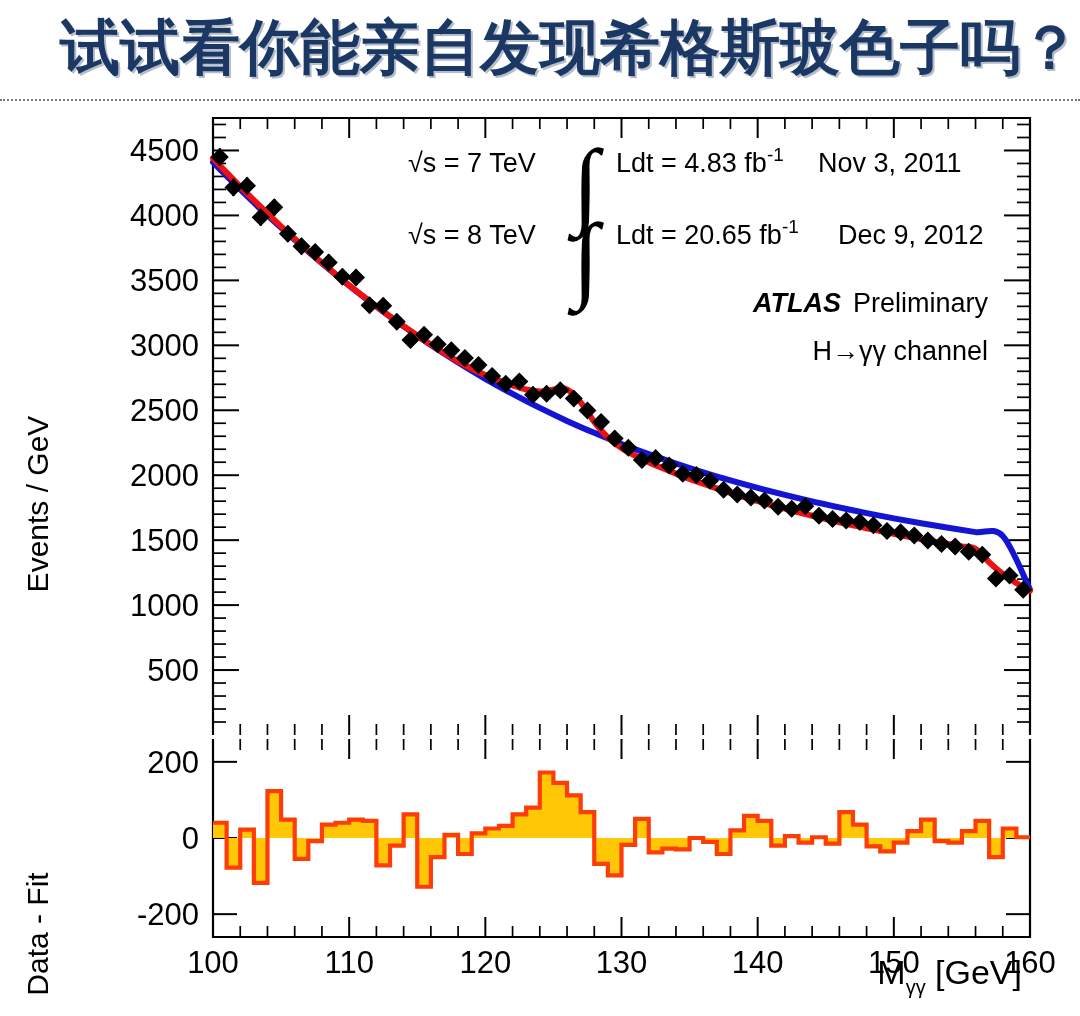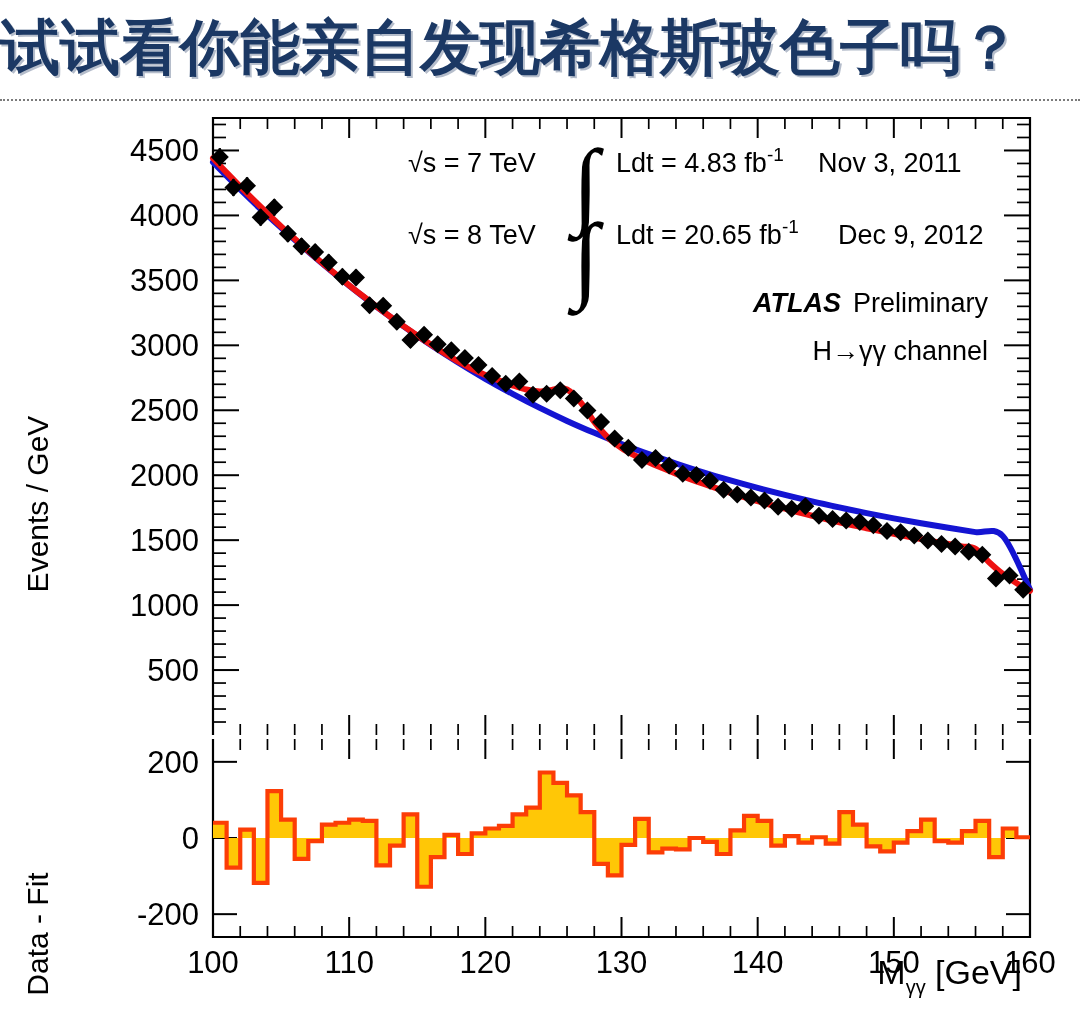--- a/index.html
+++ b/index.html
@@ -1,19 +1,19 @@
 <!DOCTYPE html>
 <html><head>
 <meta charset="utf-8">
 <style>
   html,body{margin:0;padding:0;background:#ffffff;}
   body{width:1080px;height:1016px;font-family:"Liberation Sans",sans-serif;overflow:hidden;}
   #slide{position:relative;width:1080px;height:1016px;background:#fff;}
 
-  #title-bar{position:absolute;left:0;top:0;width:1080px;height:96px;display:flex;align-items:center;justify-content:flex-start;}
+  #title-bar{position:absolute;left:0;top:0;width:1080px;height:96px;display:flex;align-items:center;justify-content:flex-end;}
   #slide-title{
     font-family:"Liberation Sans",sans-serif;
     font-weight:bold;
     font-size:60px;
     line-height:64px;
     color:#1b3864;
     letter-spacing:0px;
     white-space:nowrap;
     text-shadow:2px 2px 0 rgba(120,135,160,0.55);
   }

